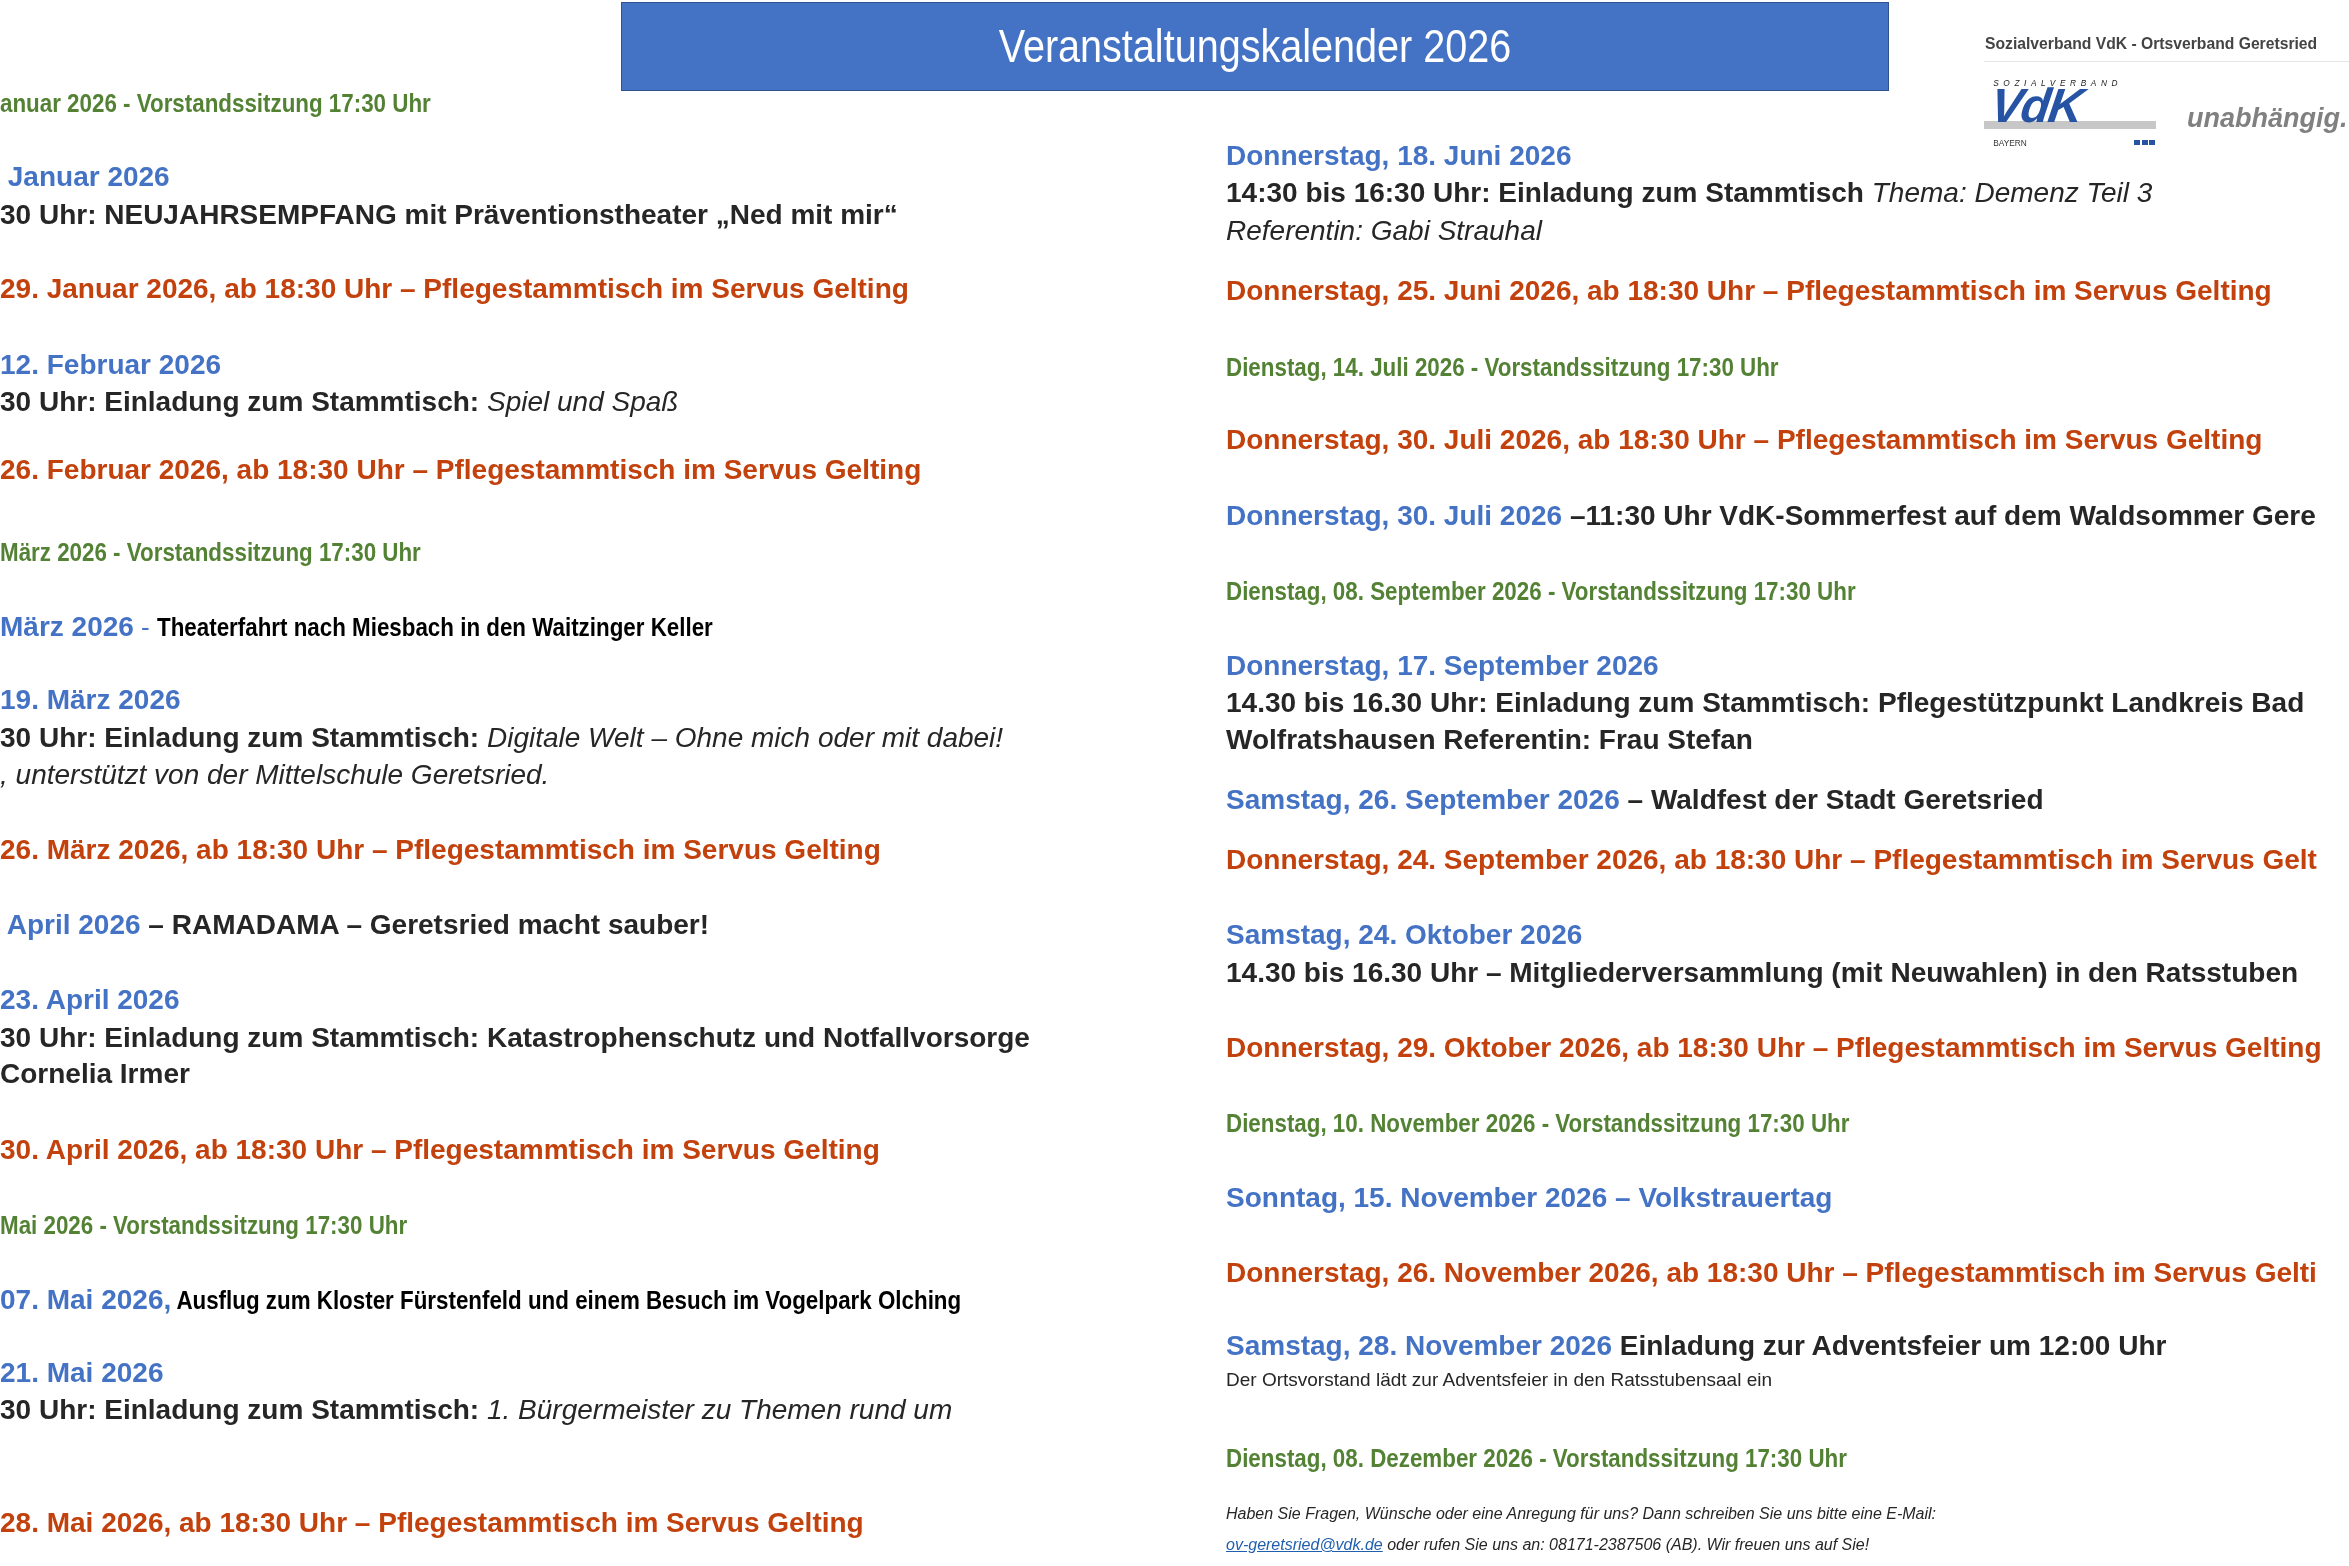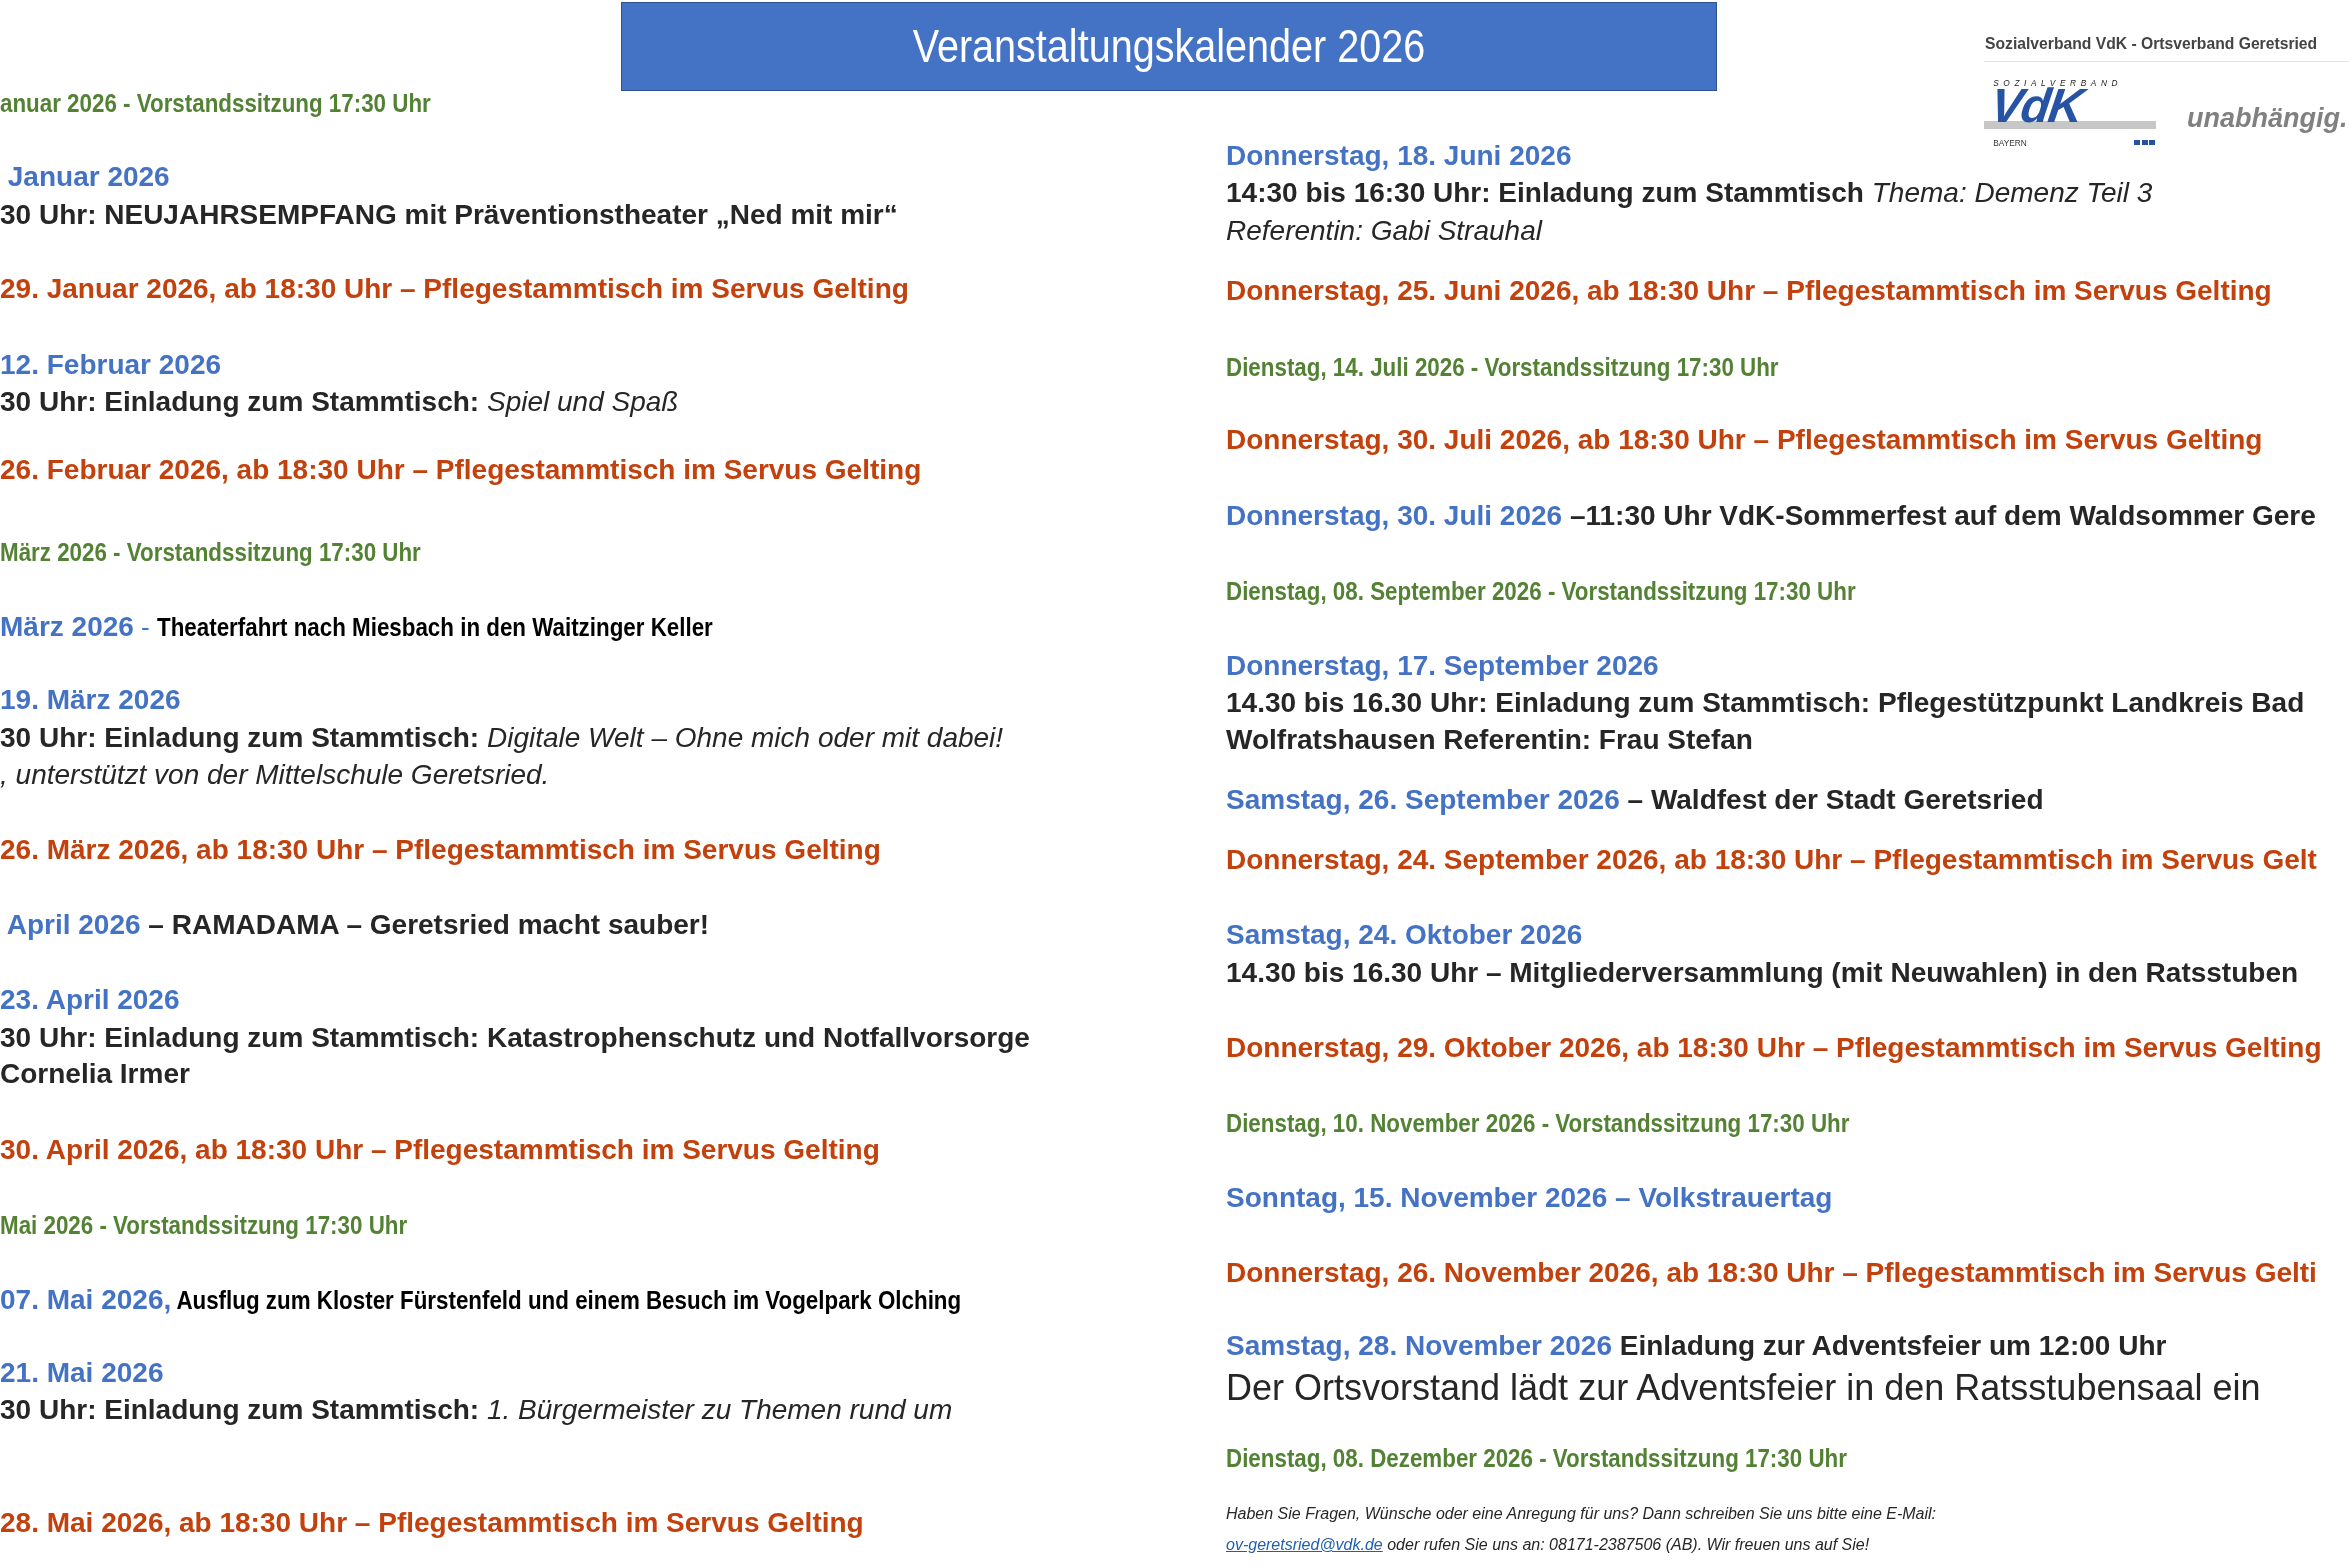--- a/index.html
+++ b/index.html
@@ -3,21 +3,21 @@
 <meta charset="utf-8">
 <style>
   html, body { margin: 0; padding: 0; }
   body {
     width: 2350px; height: 1566px; position: relative; overflow: hidden;
     background: #ffffff;
     font-family: "Liberation Sans", sans-serif;
     color: #262626;
   }
   .title-box {
-    position: absolute; left: 621px; top: 1.8px; width: 1096px; height: 89px;
+    position: absolute; left: 621px; top: 1.8px; width: 1268px; height: 89px;
     background: #4472C4; border: 1.8px solid #2F528F; box-sizing: border-box;
     display: flex; align-items: center; justify-content: center;
   }
   .title-text {
     color: #ffffff; font-size: 46px; font-family: "Liberation Sans", sans-serif;
     transform: scaleX(0.86); white-space: nowrap; letter-spacing: 0px;
   }
   .org-name {
     position: absolute; left: 1985px; top: 35px; font-size: 15.7px; font-weight: bold;
     color: #444444; white-space: nowrap;
@@ -42,21 +42,21 @@
   }
 
   .line { position: absolute; white-space: nowrap; line-height: 1; }
   .line span { white-space: pre; }
   .s-g  { color: #548235; font-weight: bold; font-size: 26px; display: inline-block; }
   .s-h  { color: #4472C4; font-weight: bold; font-size: 28px; }
   .s-c  { color: #c2410c; font-weight: bold; font-size: 28px; text-align: center; }
   .s-k  { color: #262626; font-weight: bold; font-size: 28px; }
   .s-i  { color: #262626; font-style: italic; font-size: 28px; margin-top: 16px; }
   .s-ki { color: #262626; font-weight: bold; font-size: 28px; }
-  .s-n  { color: #262626; font-size: 36px; }
+  .s-n  { color: #262626; font-size: 19px; }
   .s-kc { color: #000000; font-weight: bold; font-size: 26px; }
   .s-hs { color: #4472C4; font-weight: normal; font-size: 26px; }
   .cond { display: inline-block; transform-origin: left center; }
   .footer { position: absolute; left: 1226px; font-size: 16px; font-style: italic; color: #262626; white-space: nowrap; }
   .footer a { color: #1F5FAD; text-decoration: underline; }
 </style>
 </head>
 <body>
 
 <div class="title-box">

